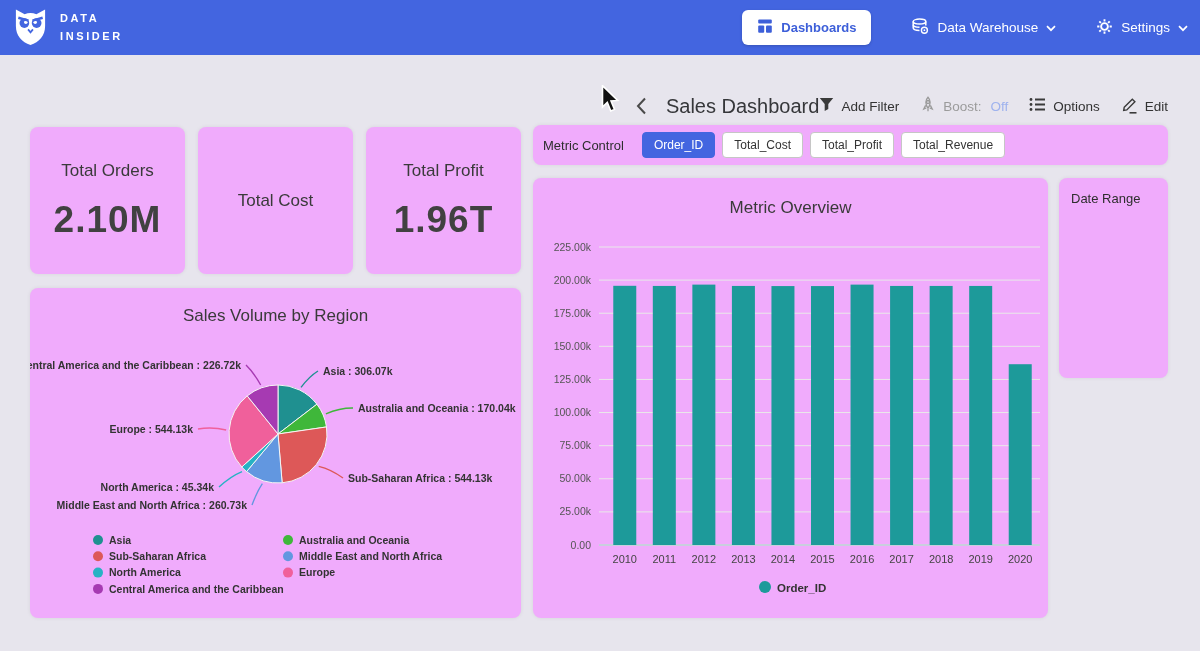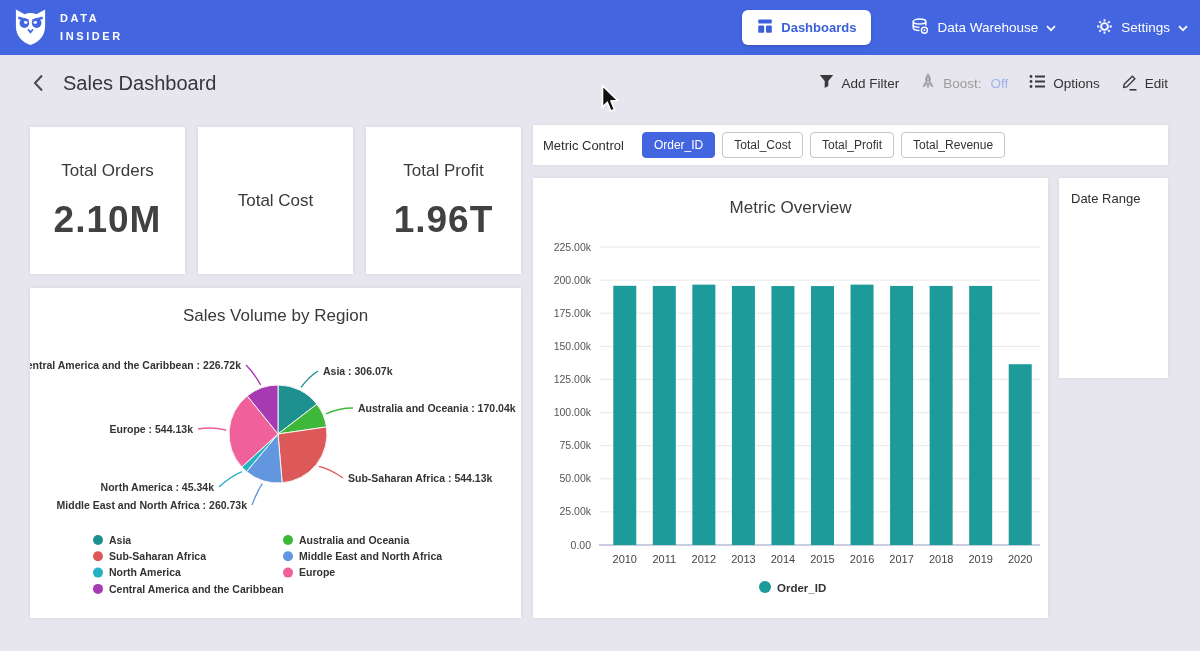--- a/index.html
+++ b/index.html
@@ -18,31 +18,31 @@
   .brand-text{color:#fff;font-size:11px;font-weight:bold;letter-spacing:2.6px;line-height:1.55}
   .nav-right{display:flex;align-items:center;gap:40px}
   .nav-pill{
     display:flex;align-items:center;gap:8px;background:#fff;border-radius:6px;
     padding:8px 15px;color:#3d5fd9;font-weight:bold;font-size:13px;cursor:pointer;
     box-shadow:0 1px 3px rgba(0,0,0,.18);
   }
   .nav-item{display:flex;align-items:center;gap:8px;color:#fff;font-size:13.5px;font-weight:500;cursor:pointer}
   
   .subheader{
-    position:absolute;top:65px;left:30px;right:32px;height:36px;
-    display:flex;align-items:center;justify-content:space-between;
+    position:absolute;top:88px;left:30px;right:32px;height:36px;
+    display:flex;align-items:center;justify-content:flex-end;
   }
   .sh-left{display:flex;align-items:center;gap:17px}
   .page-title{font-size:20px;color:#36373a;font-weight:500}
   .sh-actions{display:flex;align-items:center;gap:21px}
   .action{display:flex;align-items:center;gap:7px;font-size:13.5px;color:#333;font-weight:500;cursor:pointer}
   .boost-label{color:#9b9b9b}
   .boost-value{color:#9fb3ee;margin-left:2px}
   
-  .card{position:absolute;background:#ffffff;box-shadow:0 0 4px rgba(0,0,0,.07);border-radius:0}
+  .card{position:absolute;background:#f0abfc;box-shadow:0 0 4px rgba(0,0,0,.07);border-radius:8px}
   .kpi{width:155px;height:147px;top:127px;display:flex;flex-direction:column;align-items:center;justify-content:center;gap:18px}
   .kpi-label{font-size:17px;color:#3a3a3a}
   .kpi-value{font-size:37px;font-weight:bold;color:#414141;letter-spacing:1px}
   .chart-title{position:absolute;top:18px;left:0;right:0;text-align:center;font-size:17px;color:#3a3a3a}
   
   .metric-bar{
     left:533px;top:125px;width:635px;height:40px;
     display:flex;align-items:center;padding:0 10px;box-sizing:border-box;gap:8px;
   }
   .metric-label{font-size:13px;color:#2e2e2e;margin-right:10px;white-space:nowrap}

